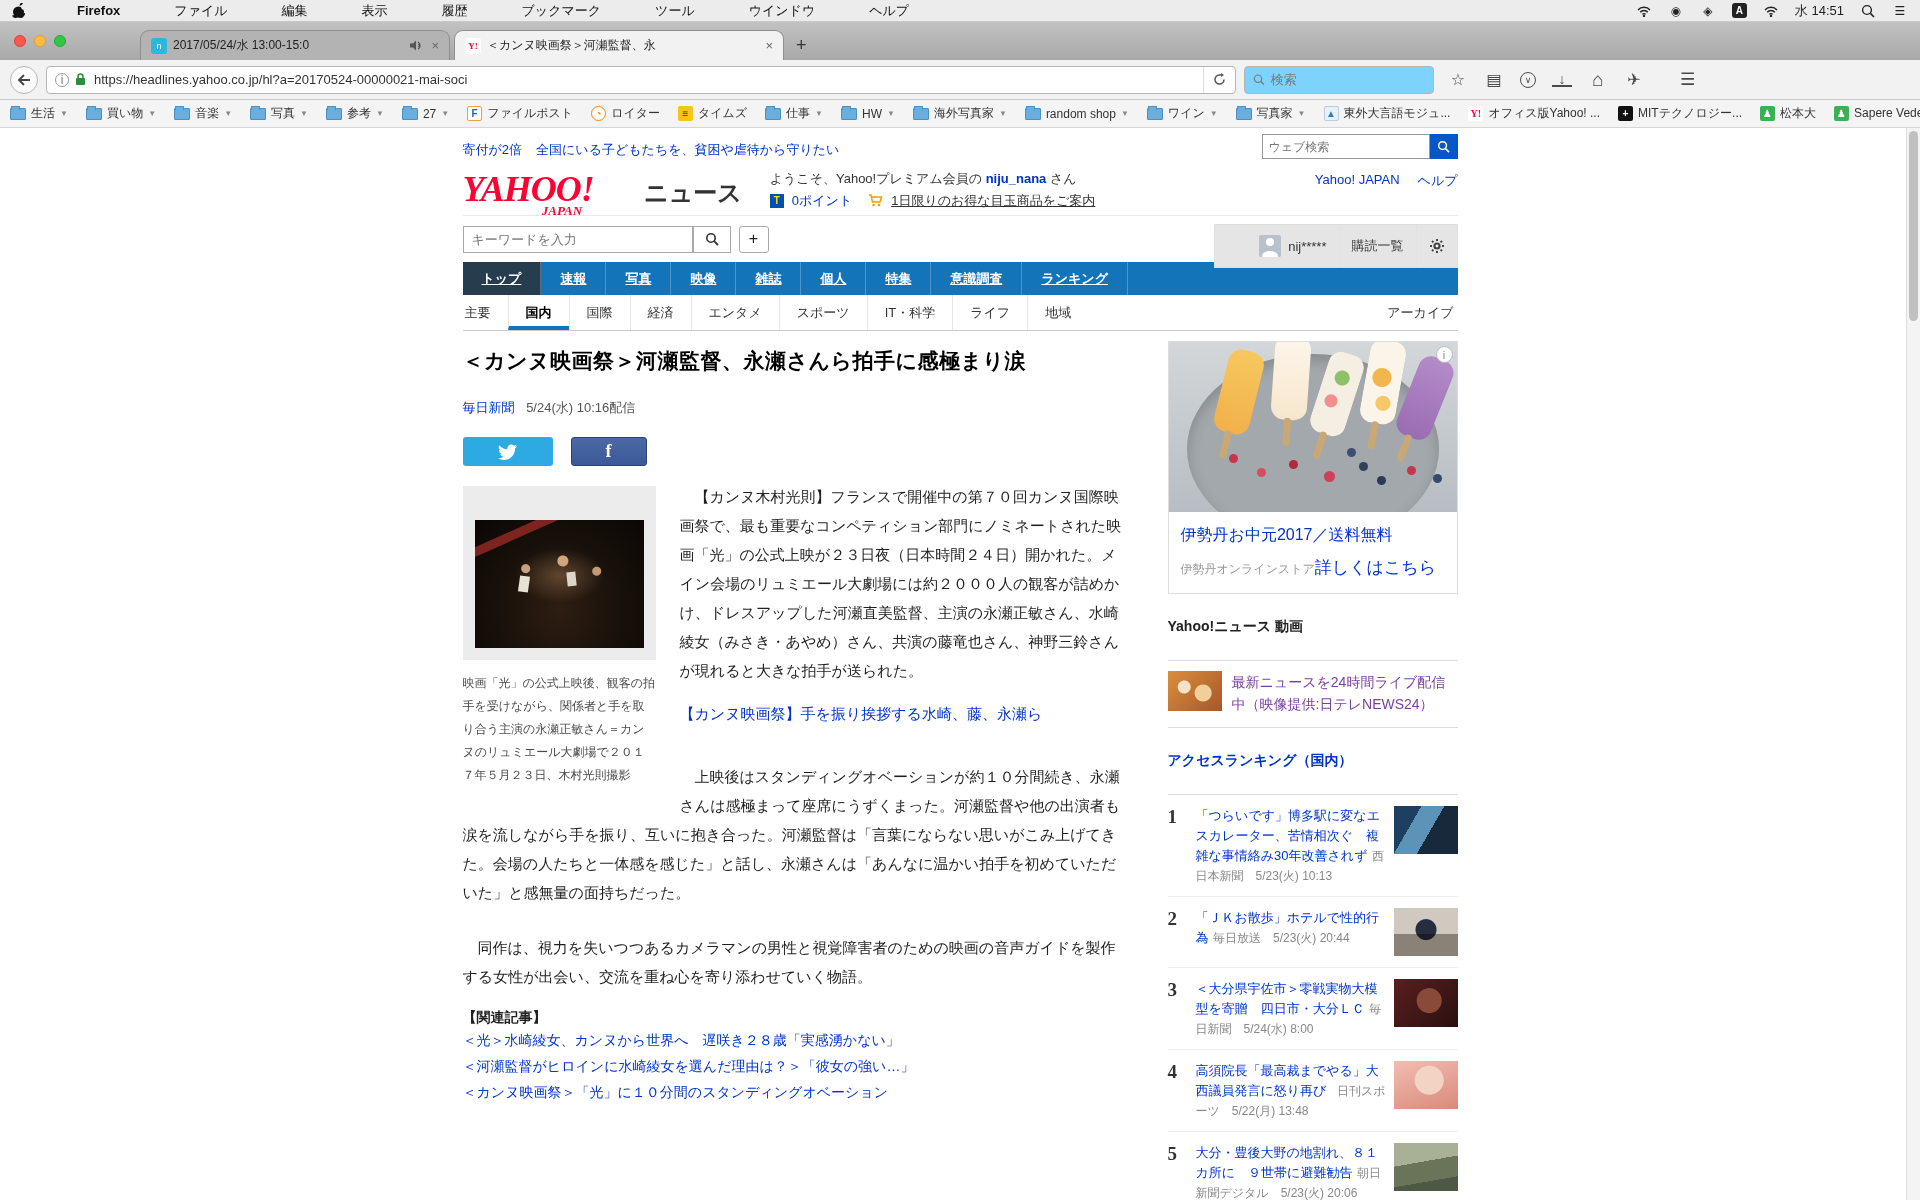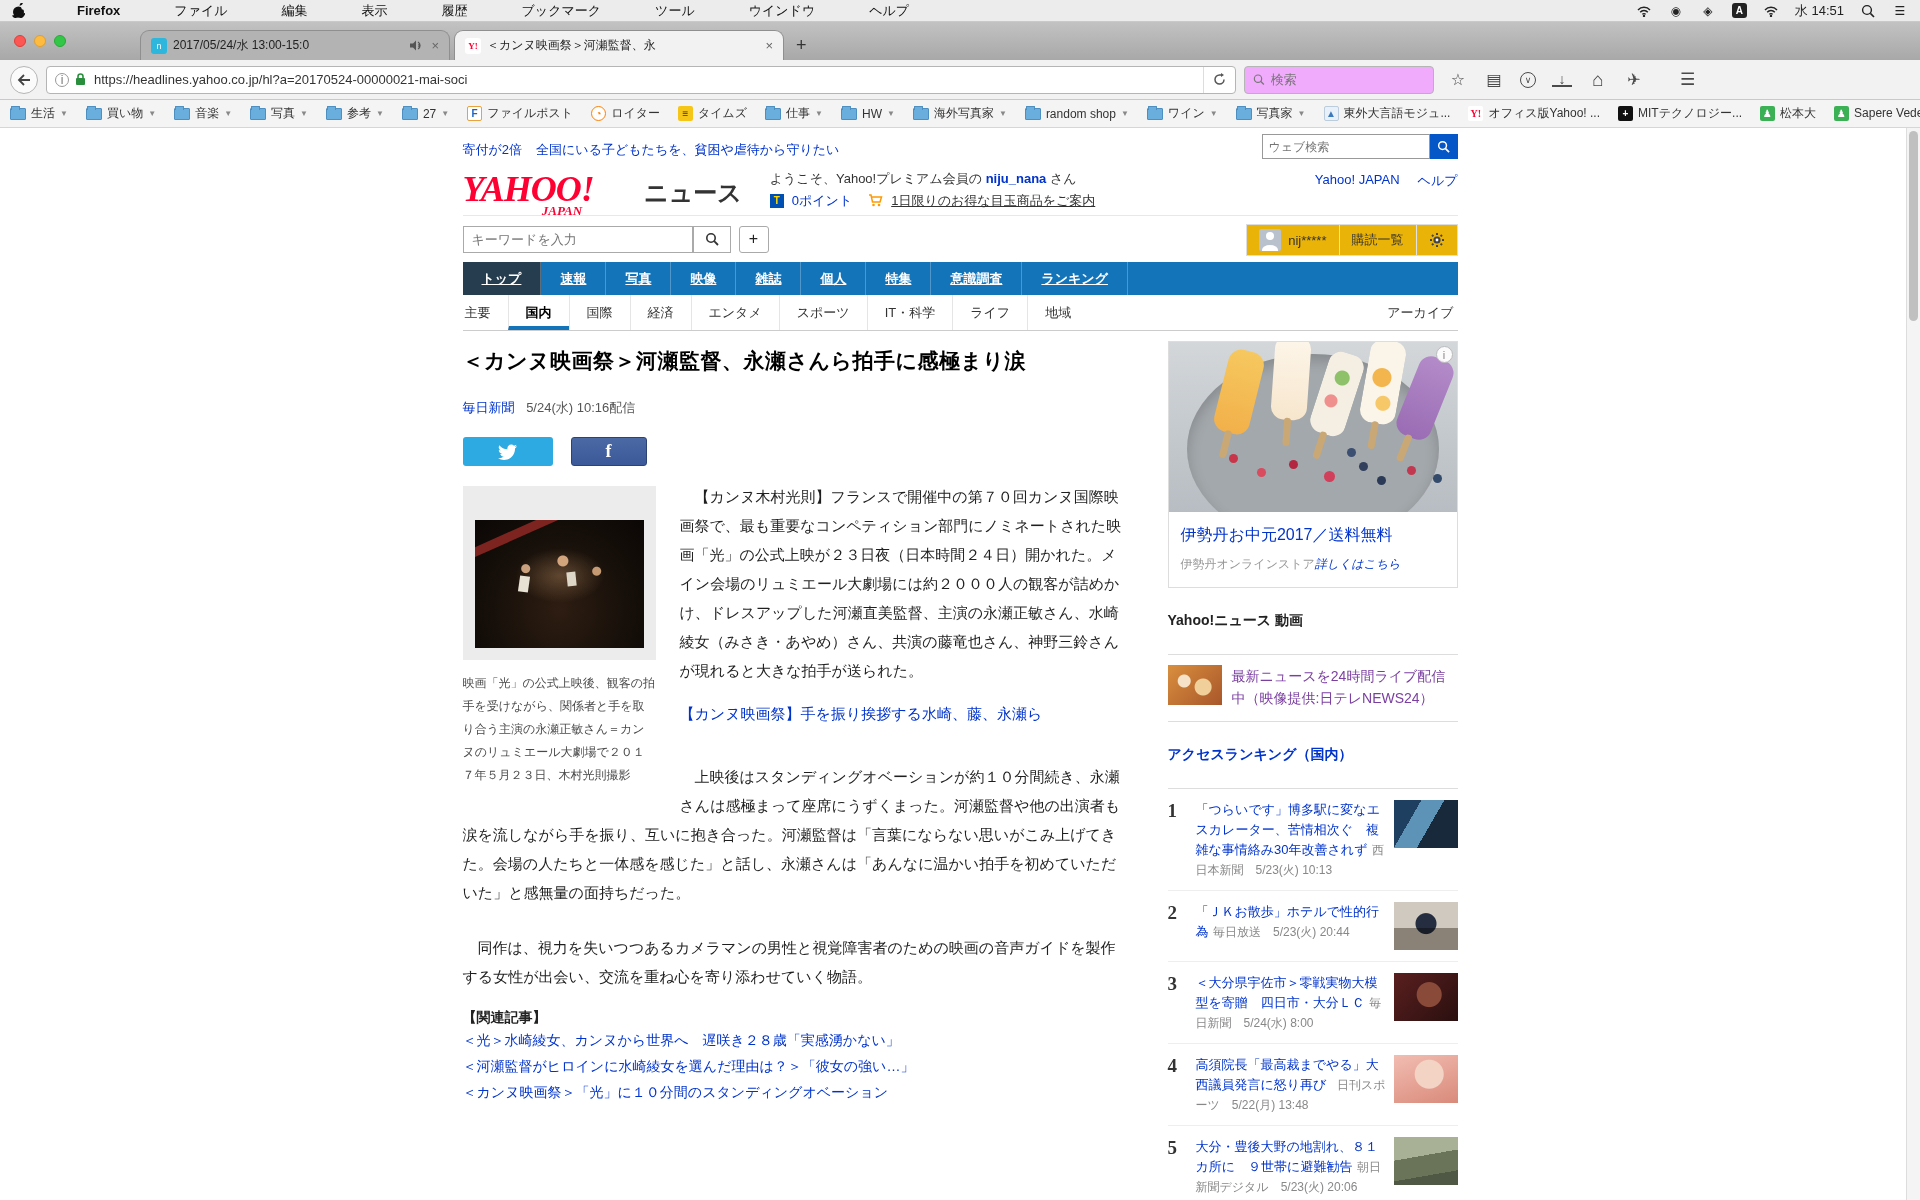--- a/index.html
+++ b/index.html
@@ -36,21 +36,21 @@
   .newtab { font-size:18px; color:#333; padding:0 12px; height:30px; display:flex; align-items:center; }
   
   .toolbar { height:40px; background:#f2f2f2; border-bottom:1px solid #c9c9c9; display:flex; align-items:center; padding:0 10px; gap:8px; }
   .backbtn { width:28px; height:28px; border:1px solid #b5b5b5; border-radius:50%; background:#fbfbfb;
     display:flex; align-items:center; justify-content:center; flex:0 0 auto; }
   .urlfield { flex:0 0 1190px; height:28px; background:#fff; border:1px solid #b5b5b5; border-radius:4px;
     display:flex; align-items:center; overflow:hidden; }
   .urlfield .seg { padding:0 8px; display:flex; align-items:center; gap:6px; }
   .url-text { font-size:13px; color:#333; flex:1; }
   .reload-seg { border-left:1px solid #ddd; width:32px; height:100%; display:flex; align-items:center; justify-content:center; }
-  .searchfield { width:190px; height:28px; background:#f0abfc; border:1px solid #b5b5b5; border-radius:4px;
+  .searchfield { width:190px; height:28px; background:#7dd3fc; border:1px solid #b5b5b5; border-radius:4px;
     display:flex; align-items:center; padding:0 8px; gap:6px; }
   .searchfield input, .urlfield input { border:none; outline:none; width:100%; font-size:13px; color:#333; background:transparent; }
   .tbicons { display:flex; align-items:center; gap:16px; color:#4a4a4a; font-size:16px; margin-left:6px; }
   .tbicons .ic { width:20px; text-align:center; }
   .hamburger { margin-left:28px; font-size:17px; color:#4a4a4a; }
   .dl-ic { border-bottom:2px solid #4a4a4a; line-height:12px; font-size:14px; }
   
   .bmbar { height:28px; background:#f4f4f4; border-bottom:1px solid #d6d6d6; display:flex; align-items:center;
     padding:0 10px; font-size:12px; color:#333; gap:18px; white-space:nowrap; overflow:hidden; }
   .bm { display:inline-flex; align-items:center; gap:5px; }
@@ -82,21 +82,21 @@
   .tpoint { width:14px; height:14px; background:#0050b3; color:#ffd900; font-size:10px; font-weight:bold;
     display:inline-flex; align-items:center; justify-content:center; }
   .points { color:#0033cc; }
   .promo { color:#333; text-decoration:underline; }
   .srow { height:46px; display:flex; align-items:center; position:relative; }
   .newssearch { display:flex; align-items:center; gap:8px; }
   .newssearch input { width:230px; height:27px; border:1px solid #aaa; padding:0 8px; font-size:13px; color:#333; }
   .sbtn { width:38px; height:27px; background:#fff; border:1px solid #aaa; display:flex; align-items:center; justify-content:center; margin-left:-8px; }
   .plusbtn { width:30px; height:27px; background:#fff; border:1px solid #aaa; border-radius:3px; font-size:16px; color:#222;
     display:flex; align-items:center; justify-content:center; }
-  .profilebox { position:absolute; right:0; top:8px; height:32px; border:1px solid #ddd; display:flex; align-items:center; background:#eab308; }
+  .profilebox { position:absolute; right:0; top:8px; height:44px; border:1px solid #ddd; display:flex; align-items:center; background:#e5e5e5;padding-left:32px; }
   .profilebox .cell { padding:0 12px; display:flex; align-items:center; gap:7px; font-size:13px; color:#333; height:100%; border-right:1px solid #e2e2e2; }
   .profilebox .cell:last-child { border-right:none; }
   .avatar { width:22px; height:22px; background:#b9c2cc; border-radius:2px; position:relative; overflow:hidden; }
   .avatar:before { content:""; position:absolute; top:3px; left:7px; width:8px; height:8px; background:#fff; border-radius:50%; }
   .avatar:after { content:""; position:absolute; bottom:-4px; left:3px; width:16px; height:10px; background:#fff; border-radius:50% 50% 0 0; }
   
   .nav { height:33px; background:var(--accent,#1474ba); display:flex; }
   .nav .ntab { color:#fff; font-size:13px; font-weight:bold; padding:0 19px; display:flex; align-items:center;
     border-right:1px solid rgba(255,255,255,.25);text-decoration:underline; }
   .nav .ntab.on { background:var(--nav_active,#263d4f); }
@@ -158,21 +158,21 @@
   .pop5 { left:238px; top:14px; background:linear-gradient(#b48bc9,#9a6cb4); transform:rotate(22deg); }
   .berries { position:absolute; left:60px; top:112px; width:9px; height:9px; border-radius:50%; background:#c8354a;
     box-shadow:28px 14px 0 #d94b5e, 60px 6px 0 #b32840, 96px 18px 0 1px #d0405a, 130px 8px 0 #32405e,
       148px 22px 0 #2b3a57, 178px 12px 0 #c23850, 204px 20px 0 #344a6b, 118px -6px 0 #3b4f72; }
   .adinfo { position:absolute; top:4px; right:4px; width:17px; height:17px; border-radius:50%; background:rgba(255,255,255,.9);
     border:1px solid #bbb; color:#888; font-size:11px; display:flex; align-items:center; justify-content:center; }
   .adbody { padding:12px 12px 14px; }
   .adtitle { font-size:16px; color:#0033cc; line-height:22px; }
   .adrow { display:flex; align-items:baseline; justify-content:flex-start; margin-top:10px; }
   .advname { font-size:12px; color:#999; }
-  .admore { font-size:12px; color:#0033cc;font-style:italic; }
+  .admore { font-size:17px; color:#0033cc; }
   .sideh { font-size:14px; font-weight:bold; color:#222; margin-top:24px; padding-bottom:24px; border-bottom:1px solid #ddd; }
   .sideh.blue { color:#0033cc; }
   .vrow { display:flex; gap:10px; padding:10px 0 12px; border-bottom:1px solid #ddd; }
   .vthumb { width:54px; height:40px; flex:0 0 auto; background:
       radial-gradient(circle at 30% 40%, #f5e2c8 0 6px, transparent 7px),
       radial-gradient(circle at 65% 55%, #f0cf9a 0 8px, transparent 9px),
       linear-gradient(135deg,#d98f3e,#a8562a); }
   .vlink { font-size:14px; line-height:22px; color:var(--visited,#7b3fa0); }
   .ritem { display:flex; gap:8px; padding:11px 0; border-bottom:1px solid #eee; }
   .rnum { width:20px; font-size:19px; font-weight:bold; color:#333; flex:0 0 auto; font-family:"Liberation Serif",serif; }

